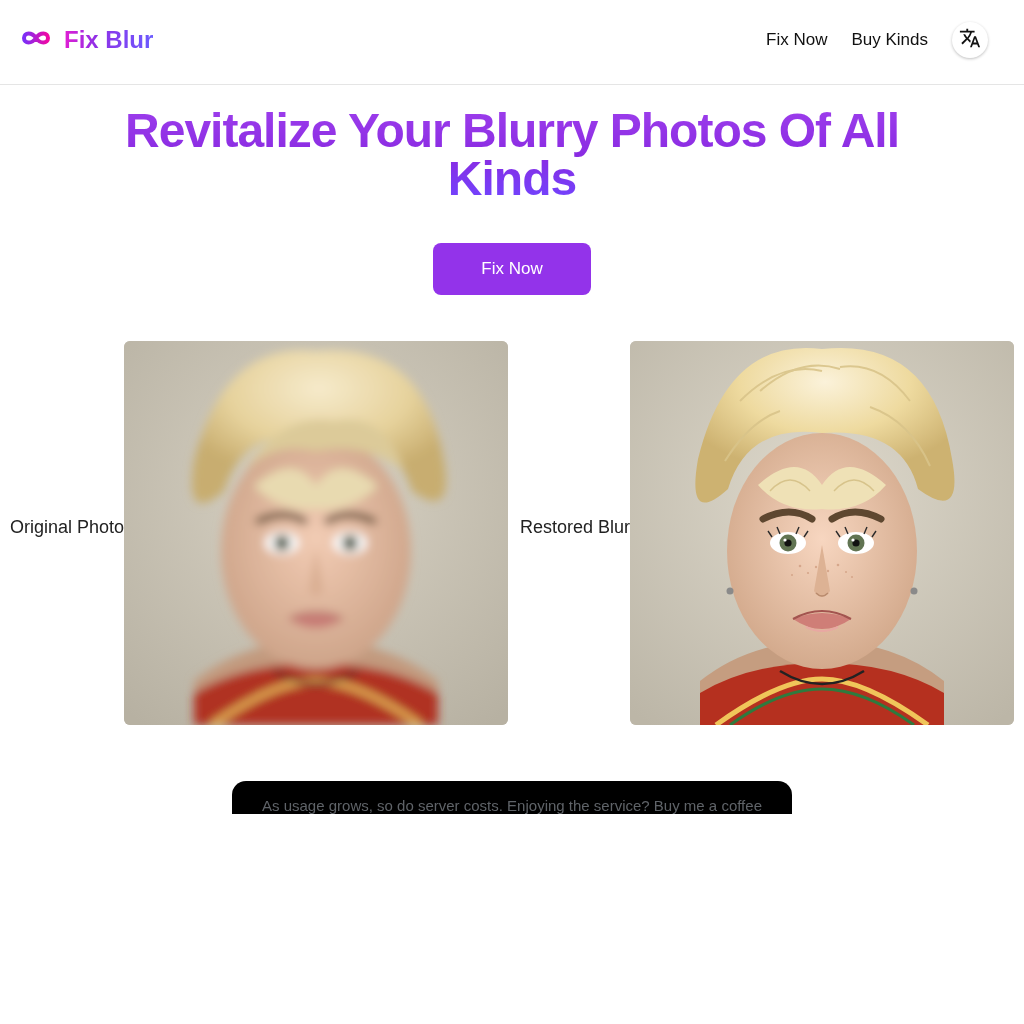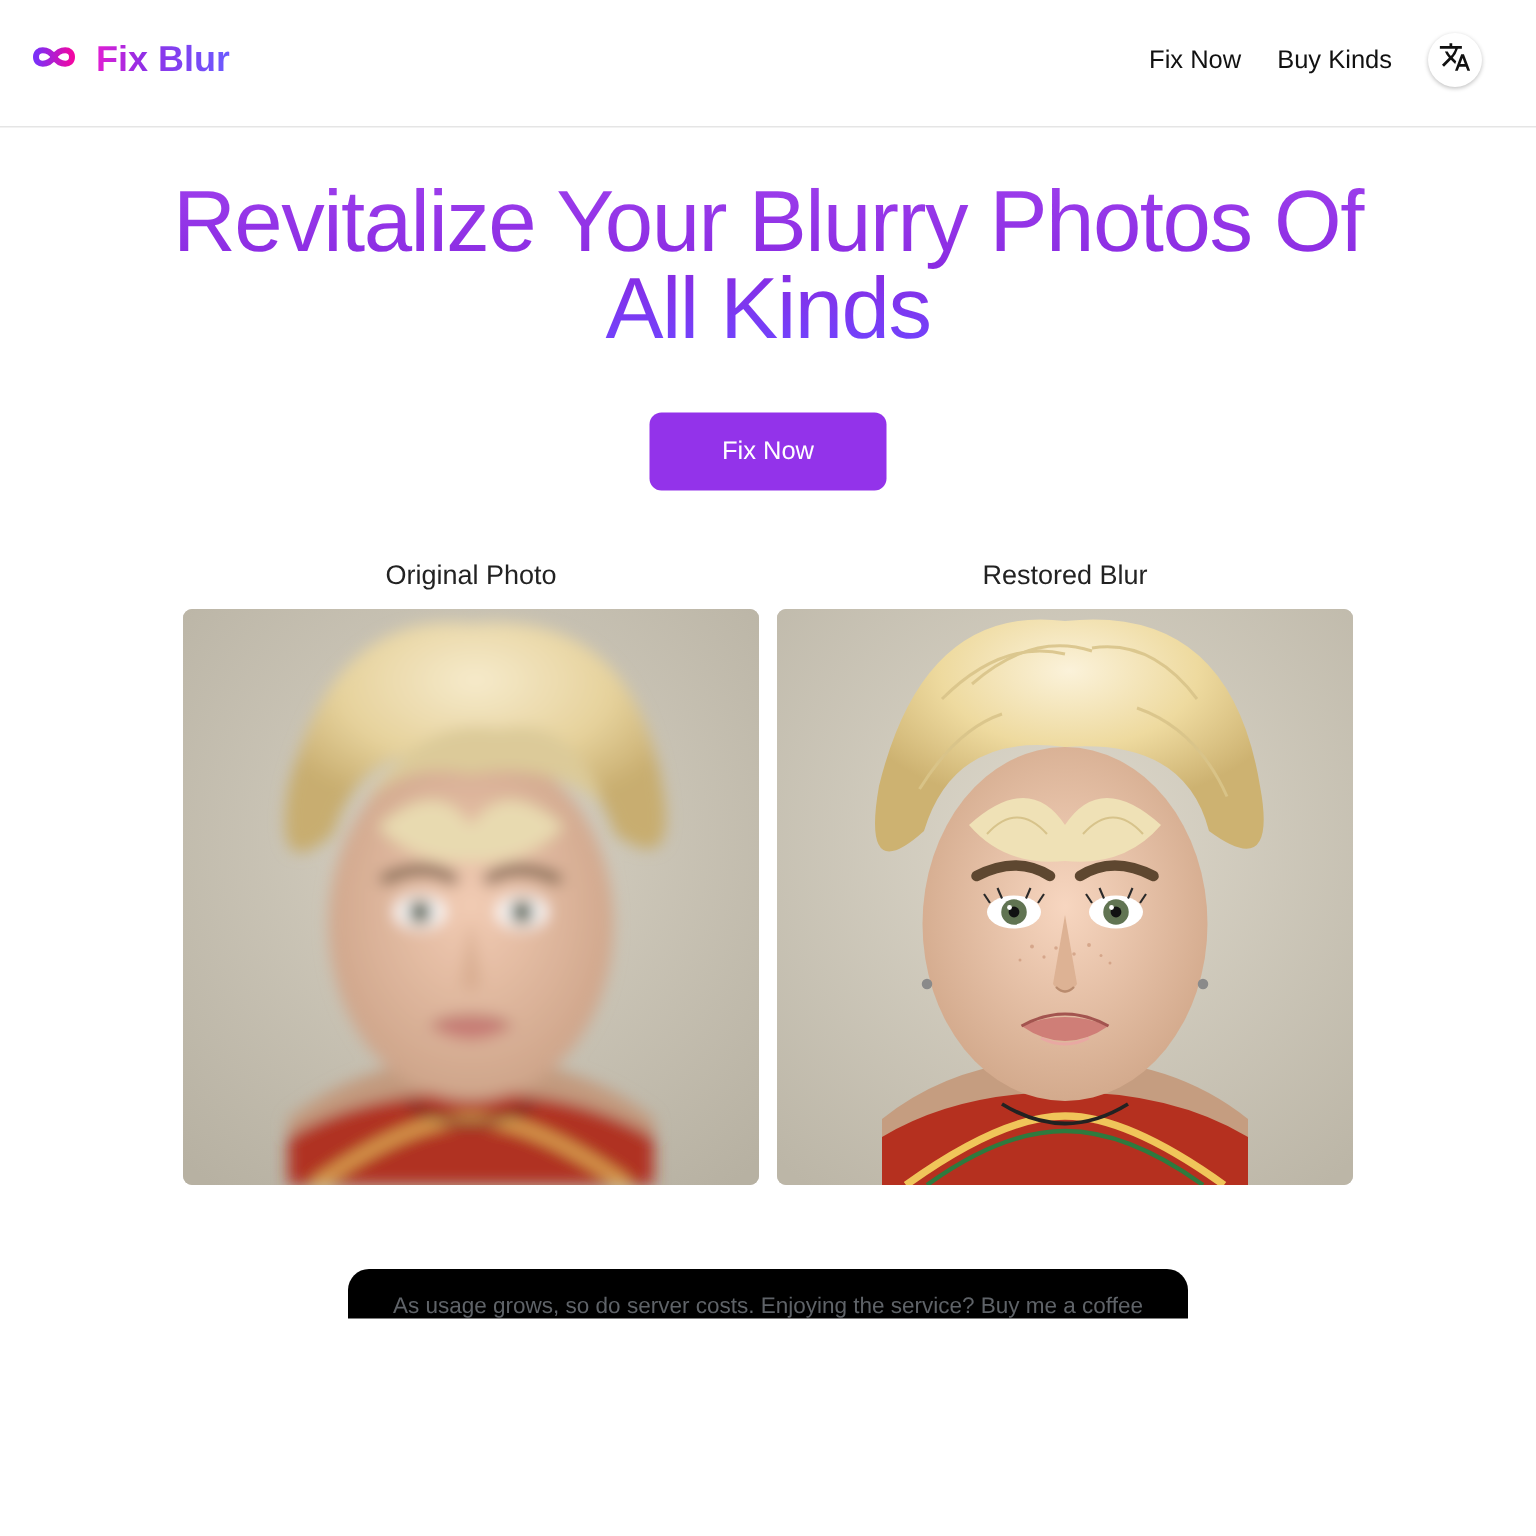--- a/index.html
+++ b/index.html
@@ -23,39 +23,39 @@
   .lang-btn {
     width:36px; height:36px; border-radius:50%;
     background:#fff; display:flex; align-items:center; justify-content:center;
     box-shadow:0 1px 3px rgba(0,0,0,0.25); cursor:pointer;
     padding:4px;
   }
 
   
   .hero { text-align:center; padding: 22px 40px 0 40px; }
   .hero-title {
-    font-size:58px; line-height:1.0; font-weight:400; letter-spacing:-1px;
+    font-size:48px; line-height:1.0; font-weight:700; letter-spacing:-1px;
     background: linear-gradient(180deg,#9d3eec 0%, #8a2be2 50%, #6f45ff 100%);
     -webkit-background-clip:text; background-clip:text; color:transparent;
-    max-width: 820px; margin: 12px auto;
+    max-width: 820px; margin: 0 auto;
   }
   .hero-sub {
     margin-top:60px; font-size:18px; color:#3e434a; line-height:1.55;
     max-width:600px; margin-left:auto; margin-right:auto;
   }
   .cta-row { margin-top:40px; }
   .cta {
     display:inline-block; background:#9333ea; color:#fff;
     padding:16px 48px; border-radius:8px; font-size:17px;
     cursor:pointer; border:none;
   }
 
   
   .compare { margin-top:46px; display:flex; justify-content:center; gap:12px; }
-  .col { display:flex; flex-direction:column; align-items:center; }
+  .col { display:flex; flex-direction:row; align-items:center; }
   .col-label { font-size:18px; margin-bottom:12px; color:#222; }
   .photo-frame {
     width:384px; height:384px; border-radius:6px; overflow:hidden; position:relative;
     background:#ccc7bd;
   }
   .photo-frame svg { width:100%; height:100%; display:block; }
 
   
   .banner-wrap { margin-top:56px; display:flex; justify-content:center; }
   .banner {

